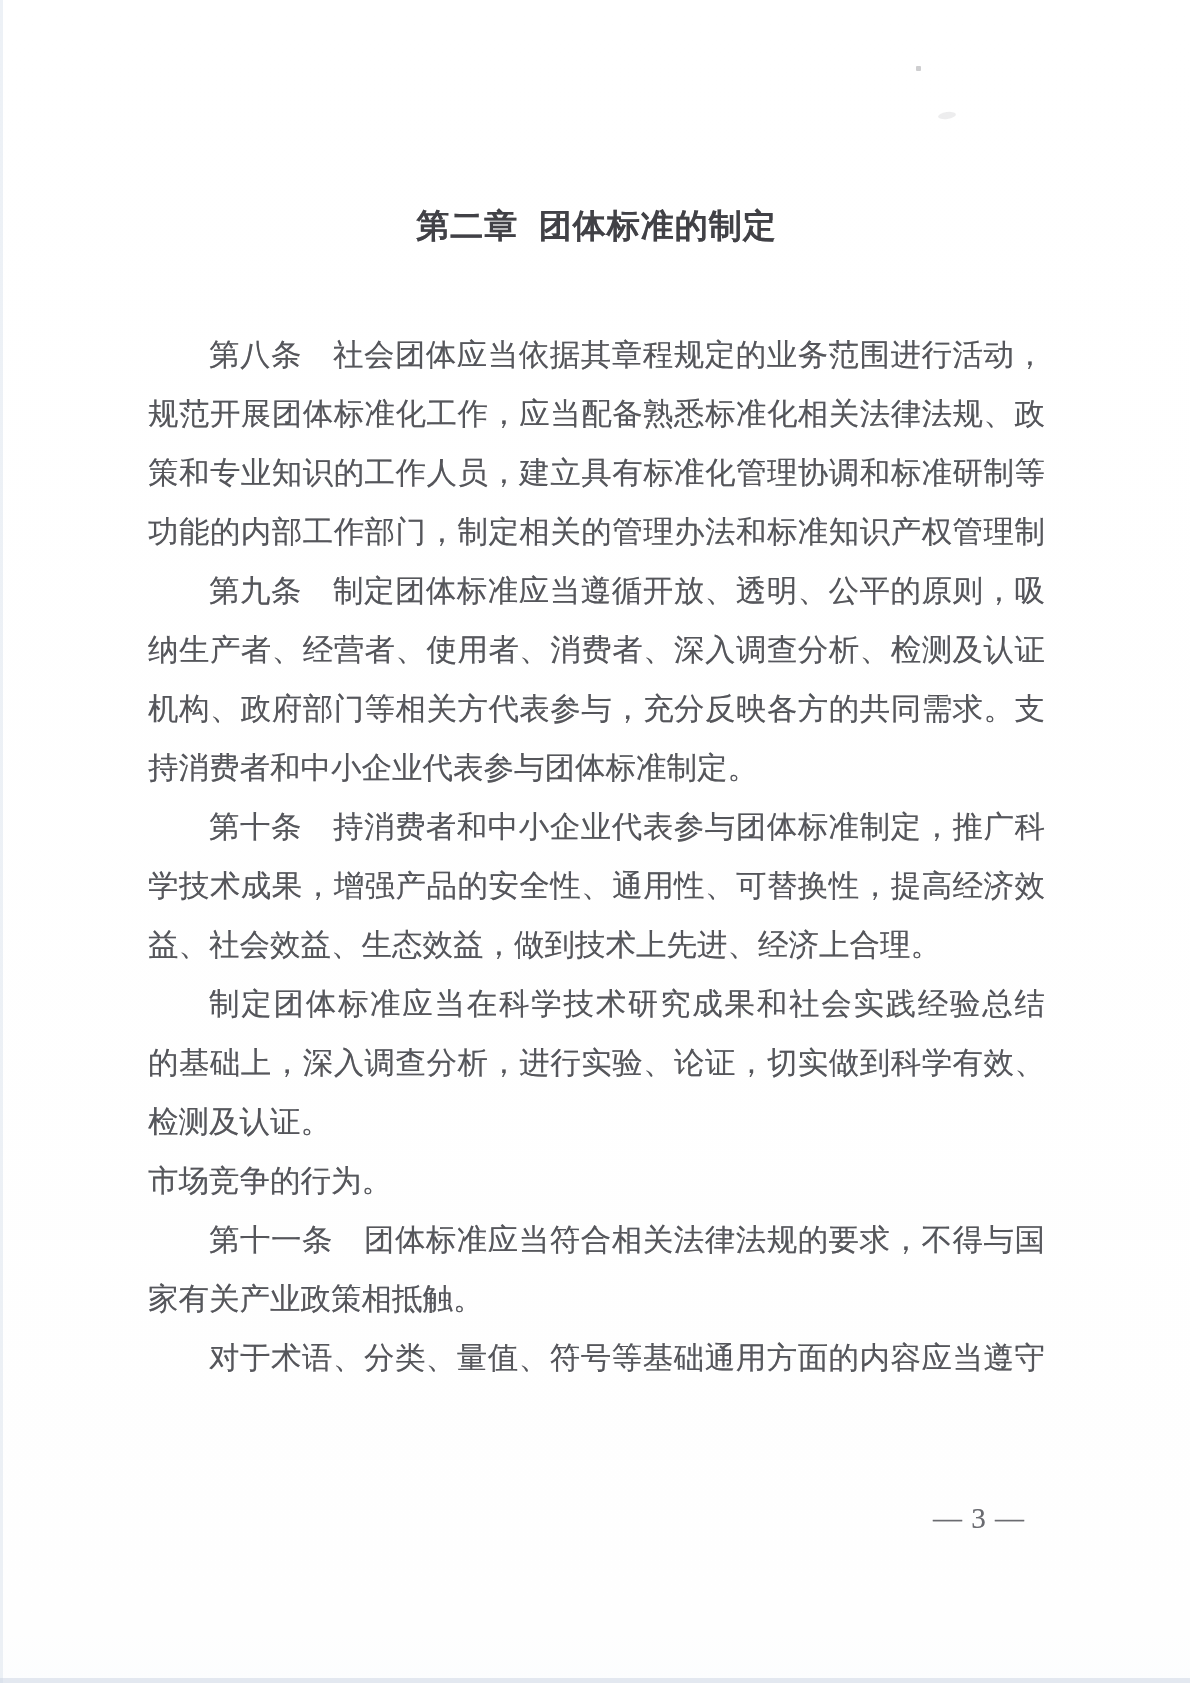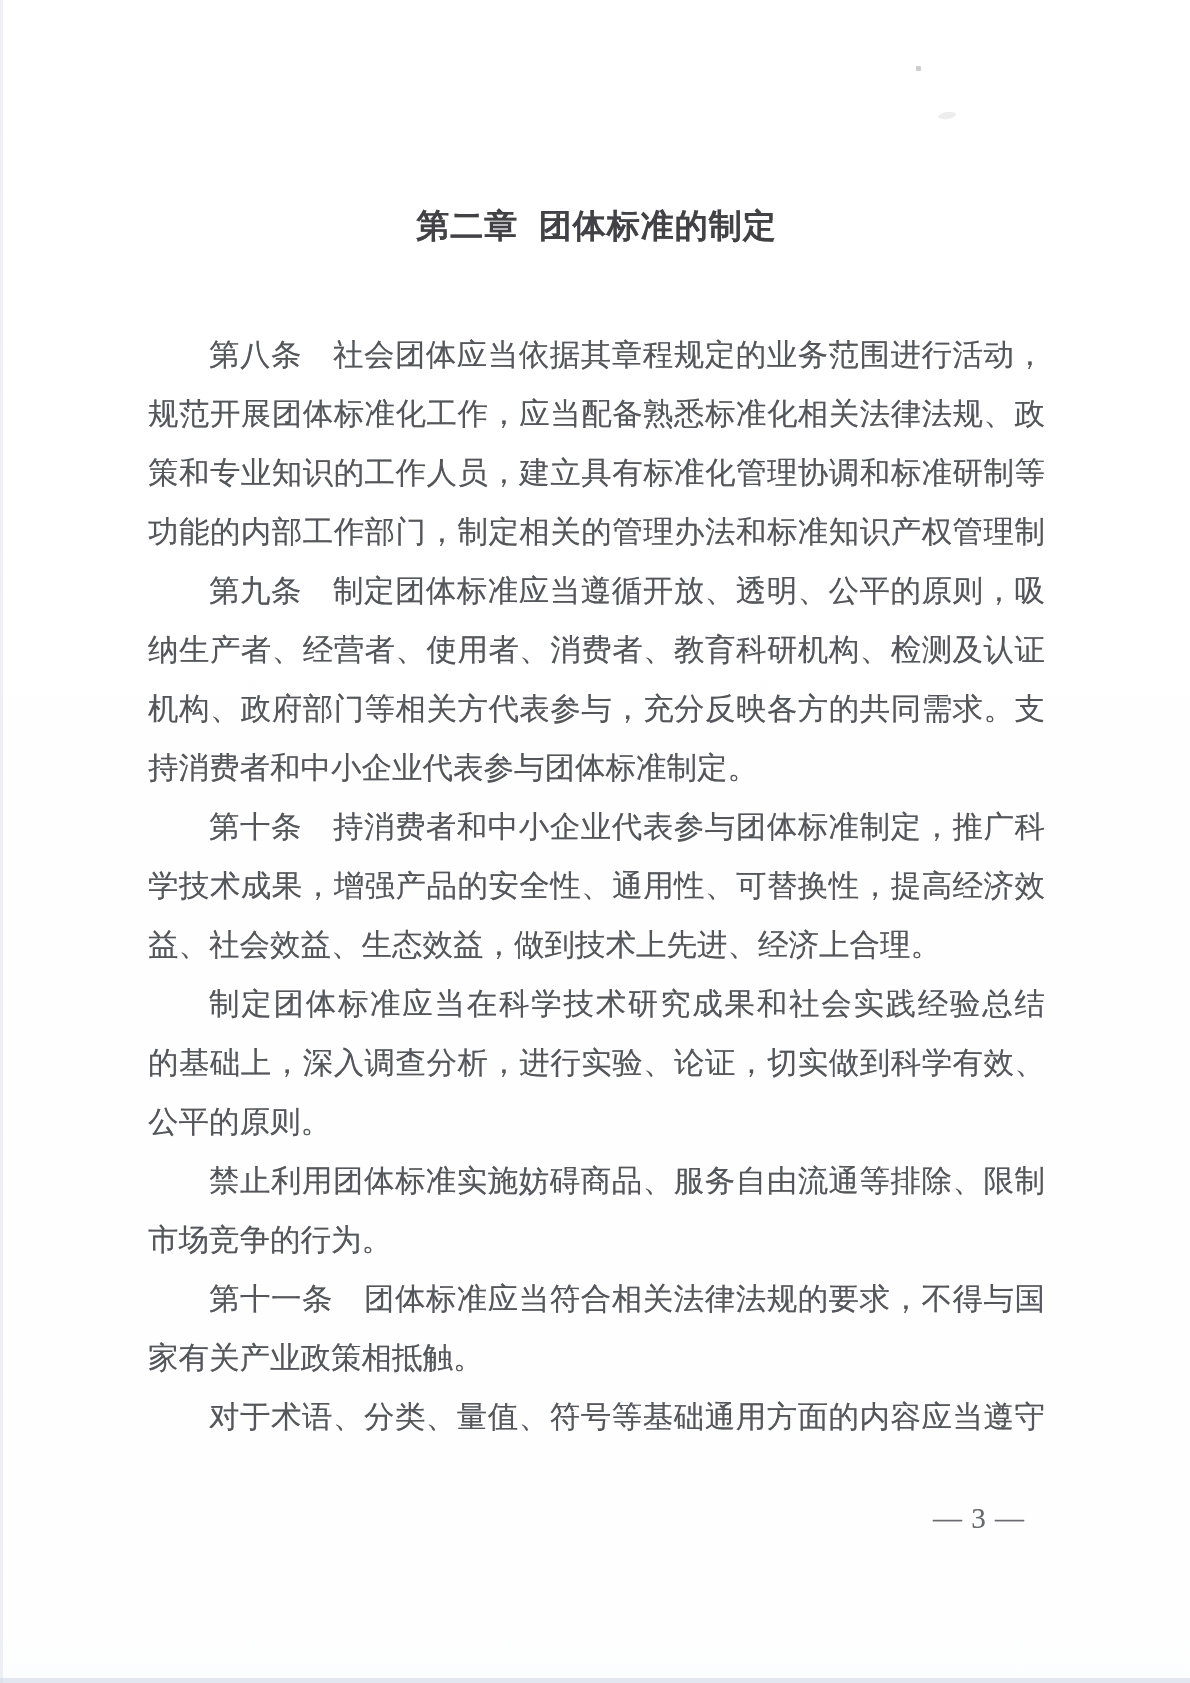--- a/index.html
+++ b/index.html
@@ -95,30 +95,29 @@
   <div class="speck2"></div>
 
   <div class="chapter-title">第二章  团体标准的制定</div>
 
   <div class="doc-body">
     <div class="ln ind j">第八条　社会团体应当依据其章程规定的业务范围进行活动，</div>
     <div class="ln j">规范开展团体标准化工作，应当配备熟悉标准化相关法律法规、政</div>
     <div class="ln j">策和专业知识的工作人员，建立具有标准化管理协调和标准研制等</div>
     <div class="ln j">功能的内部工作部门，制定相关的管理办法和标准知识产权管理制</div>
     <div class="ln ind j">第九条　制定团体标准应当遵循开放、透明、公平的原则，吸</div>
-    <div class="ln j">纳生产者、经营者、使用者、消费者、教育科研机构、检测及认证</div>
+    <div class="ln j">纳生产者、经营者、使用者、消费者、深入调查分析、检测及认证</div>
     <div class="ln j">机构、政府部门等相关方代表参与，充分反映各方的共同需求。支</div>
     <div class="ln">持消费者和中小企业代表参与团体标准制定。</div>
     <div class="ln ind j">第十条　持消费者和中小企业代表参与团体标准制定，推广科</div>
     <div class="ln j">学技术成果，增强产品的安全性、通用性、可替换性，提高经济效</div>
     <div class="ln">益、社会效益、生态效益，做到技术上先进、经济上合理。</div>
     <div class="ln ind j">制定团体标准应当在科学技术研究成果和社会实践经验总结</div>
     <div class="ln j">的基础上，深入调查分析，进行实验、论证，切实做到科学有效、</div>
-    <div class="ln">公平的原则。</div>
-    <div class="ln ind j">禁止利用团体标准实施妨碍商品、服务自由流通等排除、限制</div>
+    <div class="ln">检测及认证。</div>
     <div class="ln">市场竞争的行为。</div>
     <div class="ln ind j">第十一条　团体标准应当符合相关法律法规的要求，不得与国</div>
     <div class="ln">家有关产业政策相抵触。</div>
     <div class="ln ind j">对于术语、分类、量值、符号等基础通用方面的内容应当遵守</div>
   </div>
 
   <div class="page-number">— 3 —</div>
 
 </div>
 

